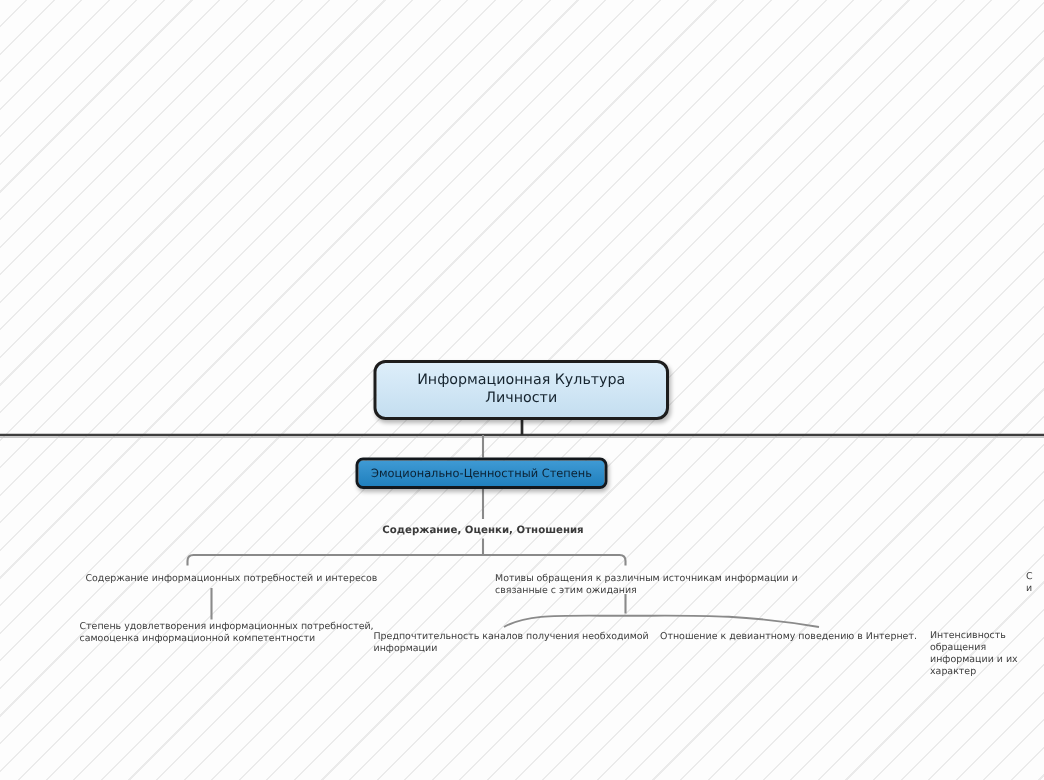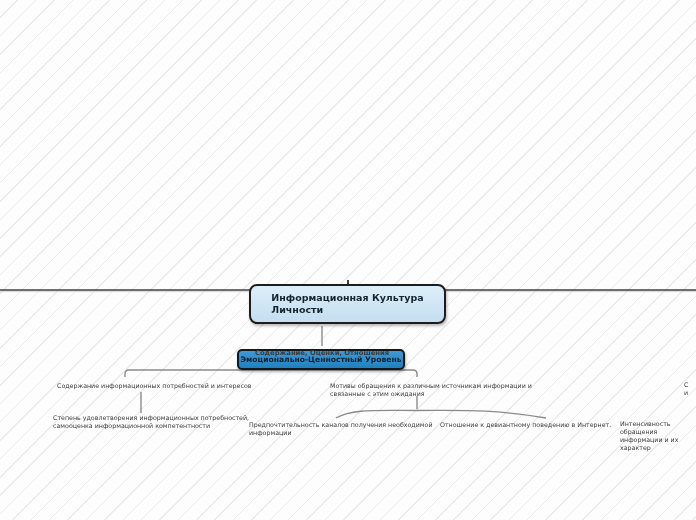--- a/index.html
+++ b/index.html
@@ -10,23 +10,22 @@
     background-image:repeating-linear-gradient(135deg,
       rgba(0,0,0,0) 0px, rgba(0,0,0,0) 12px,
       #ebebeb 12px, #ebebeb 13px);
   }
   .canvas{position:absolute;inset:0;}
   svg.wires{position:absolute;left:0;top:0;pointer-events:none;}
 
   .node-box{
     position:absolute;box-sizing:border-box;
     display:flex;align-items:center;justify-content:center;
-    white-space:pre-line;font-weight:bold;
+    text-align:center;white-space:pre-line;font-weight:normal;
     box-shadow:1px 2px 3px rgba(0,0,0,0.28);
-    margin-top:44px;
   }
   .root-box{
     left:249px;top:240px;width:197px;height:40px;
     border:2px solid #1d1d1d;border-radius:8px;
     background:linear-gradient(#ddeefa,#c4def0);
     color:#16242f;font-size:9.5px;line-height:12px;
   }
   .level-box{
     left:237px;top:305px;width:168px;height:21px;
     border:2px solid #13181d;border-radius:5px;
@@ -73,21 +72,21 @@
     <path d="M141,392 V413" stroke="#8a8a8a" stroke-width="1.4" fill="none"></path>
 
     <path d="M417,396 V409" stroke="#8a8a8a" stroke-width="1.4" fill="none"></path>
 
     <path d="M336,418 C352,409 372,410.5 417,410.5 C462,410.5 492,409 546,418" stroke="#8a8a8a" stroke-width="1.3" fill="none"></path>
   </svg>
 
   <div class="node-box root-box">Информационная Культура
 Личности</div>
 
-  <div class="node-box level-box">Эмоционально-Ценностный Уровень</div>
+  <div class="node-box level-box">Эмоционально-Ценностный Степень</div>
 
   <div class="group-label">Содержание, Оценки, Отношения</div>
 
   <div class="leaf nowrap l-content">Содержание информационных потребностей и интересов</div>
 
   <div class="leaf l-satisfaction">Степень удовлетворения информационных потребностей,
 самооценка информационной компетентности</div>
 
   <div class="leaf l-motives">Мотивы обращения к различным источникам информации и
 связанные с этим ожидания</div>

